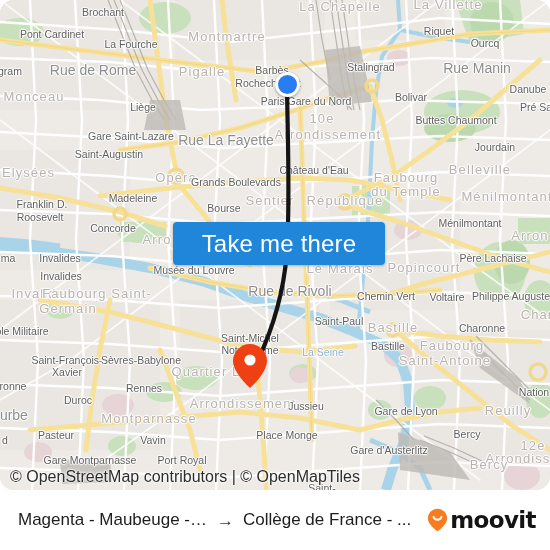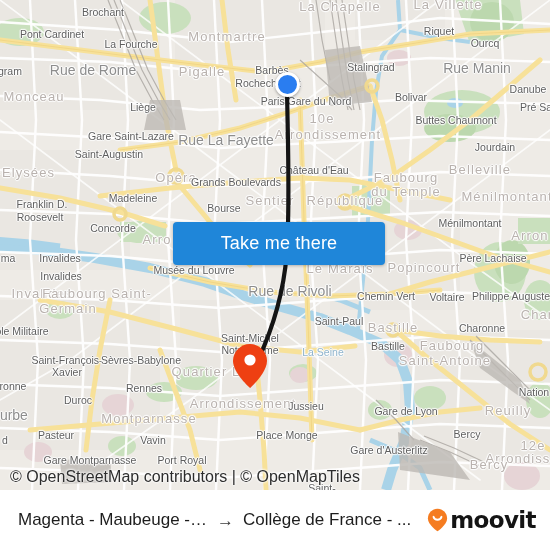--- a/index.html
+++ b/index.html
@@ -6,21 +6,21 @@
   body{
     width:550px;height:550px;overflow:hidden;
     font-family:"Liberation Sans",sans-serif;
     background:#ffffff;
   }
   #app{position:relative;width:550px;height:550px;overflow:hidden;background:#fff;}
 
   
   #map{
     position:absolute;left:0;top:0;width:550px;height:490px;
-    overflow:hidden;background:#e9e6e1;
+    overflow:hidden;background:#e9e6e1;border-radius:14px;
   }
   #map-canvas{position:absolute;left:0;top:0;width:550px;height:490px;}
 
   
   .lbl{
     position:absolute;
     white-space:nowrap;
     color:#6b6b6b;
     font-family:"Liberation Sans",sans-serif;
     font-size:10.5px;
@@ -56,21 +56,21 @@
     margin-left:-18px;margin-top:-42px;
   }
 
   
   #cta-button{
     position:absolute;left:173px;top:222px;width:212px;height:43px;
     background:#1f86d9;
     border:none;border-radius:4px;
     color:#ffffff;
     font-family:"Liberation Sans",sans-serif;
-    font-size:18px;
+    font-size:24px;
     letter-spacing:.2px;
     display:flex;align-items:center;justify-content:center;
     cursor:pointer;
     box-shadow:0 1px 3px rgba(0,0,0,.25);
     padding:0;
   }
 
   
   #attribution{
     position:absolute;left:10px;top:468px;

